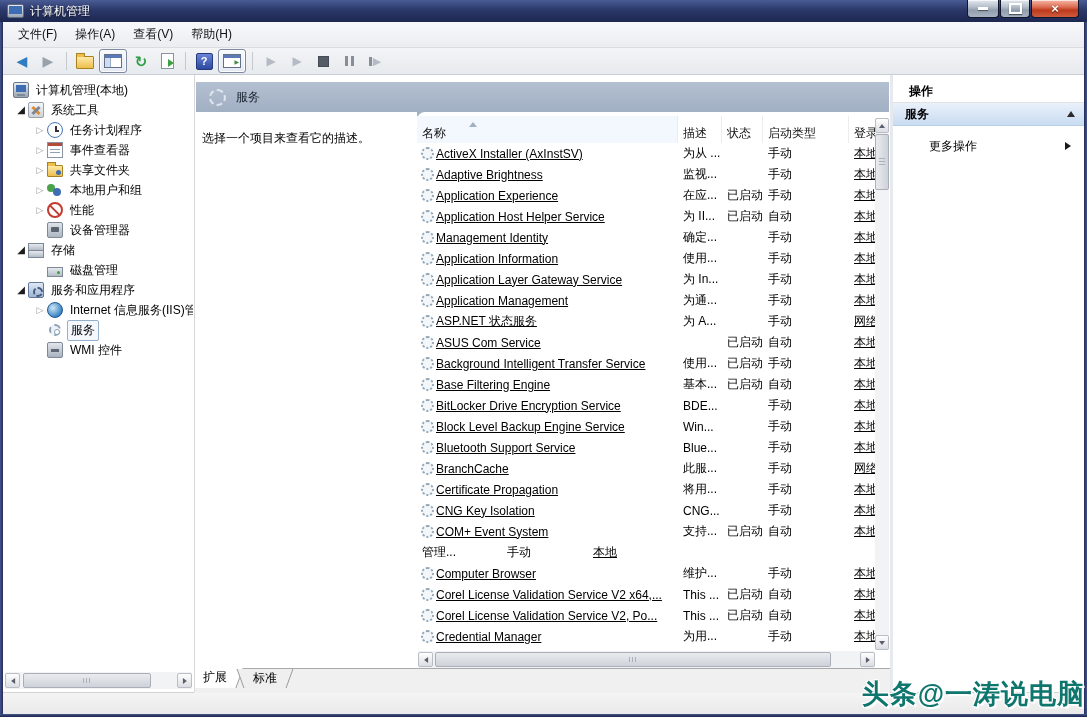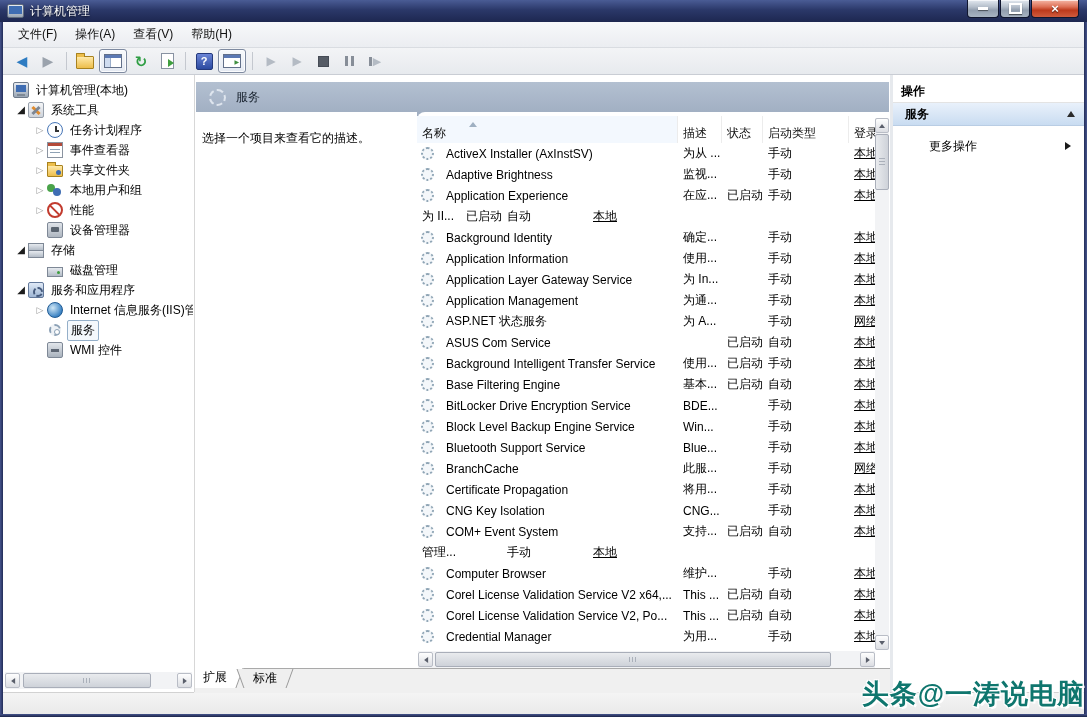--- a/index.html
+++ b/index.html
@@ -102,21 +102,21 @@
   .hint{padding:18px 0 0 6px;font-size:12px;color:#000;}
   .list{position:absolute;left:223px;top:37px;right:1px;bottom:24px;background:#fff;border-radius:8px 0 0 0;}
 
   .cols-header{position:absolute;left:0;top:4px;right:14px;height:27px;display:flex;}
   .hcell{font-size:12px;color:#101010;padding:9px 0 0 5px;border-right:1px solid #ececec;box-sizing:border-box;position:relative;white-space:nowrap;overflow:hidden;}
   .hc0{width:261px;background:#f3f8fe;}
   .hc1{width:44px;}.hc2{width:41px;}.hc3{width:86px;}.hc4{flex:1;border-right:none;}
   .sort-arrow{position:absolute;left:52px;top:2px;width:0;height:0;border:4px solid transparent;border-bottom:5px solid #9fb0c2;}
   .rows{position:absolute;left:0;top:31px;right:14px;bottom:18px;overflow:hidden;}
   .srow{height:21px;display:flex;align-items:center;font-size:12px;color:#000;}
-  .cell-name{width:261px;display:flex;align-items:center;gap:12px;padding-left:4px;overflow:hidden;white-space:nowrap;box-sizing:border-box;flex:none;}
+  .cell-name{width:261px;display:flex;align-items:center;gap:2px;padding-left:4px;overflow:hidden;white-space:nowrap;box-sizing:border-box;flex:none;text-decoration:underline;}
   .gear{width:9px;height:9px;border:2px dotted #8fa5b5;border-radius:50%;background:#f4f7fa;flex:none;}
   .cell-desc{width:44px;overflow:hidden;white-space:nowrap;flex:none;padding-left:5px;box-sizing:border-box;}
   .cell-status{width:41px;flex:none;padding-left:5px;box-sizing:border-box;}
   .cell-start{width:86px;flex:none;padding-left:5px;box-sizing:border-box;}
   .cell-logon{flex:1;overflow:hidden;white-space:nowrap;padding-left:5px;box-sizing:border-box;text-decoration:underline;}
 
   
   .sb-track{background:#f2f3f5;}
   .sb-btn{background:linear-gradient(#fefefe,#dcdee3);border:1px solid #b9bdc6;border-radius:2px;position:relative;box-sizing:border-box;}
   .sb-thumb{background:linear-gradient(90deg,#e9ebee,#ced2d9);border:1px solid #a9aeb9;border-radius:2px;box-sizing:border-box;position:relative;}
@@ -143,21 +143,21 @@
   
   .tabsbar{position:absolute;left:194px;top:668px;width:696px;height:24px;background:#f0f0f0;border-top:1px solid #a9a9a9;z-index:8;}
   .tabs-inner{display:flex;padding-left:2px;}
   .tab{position:relative;height:19px;line-height:18px;font-size:12px;padding:0 7px;background:#efefef;margin-right:12px;color:#000;}
   .tab::before{content:"";position:absolute;left:-6px;top:0;bottom:0;width:12px;background:inherit;transform:skewX(20deg);border-left:1px solid #9a9a9a;z-index:-1;}
   .tab::after{content:"";position:absolute;right:-6px;top:0;bottom:0;width:12px;background:inherit;transform:skewX(-20deg);border-right:1px solid #9a9a9a;z-index:-1;}
   .tab-active{background:#fff;margin-top:-1px;height:20px;}
 
   
   .actions{position:absolute;left:890px;top:75px;width:194px;height:617px;background:#fff;border-left:3px solid #e6e9ed;box-sizing:border-box;z-index:10;}
-  .act-title{height:21px;line-height:21px;padding-left:8px;font-weight:bold;font-size:12px;color:#000;margin-top:6px;border-bottom:1px solid #e3e3e3;}
+  .act-title{height:21px;line-height:21px;padding-left:16px;font-weight:bold;font-size:12px;color:#000;margin-top:6px;border-bottom:1px solid #e3e3e3;}
   .act-section{height:22px;background:linear-gradient(#e9f1fb,#c9dcf1);border-bottom:1px solid #b9cde4;display:flex;align-items:center;padding:0 9px 0 12px;font-size:12px;font-weight:bold;color:#000;}
   .tri-up{margin-left:auto;width:0;height:0;border:4px solid transparent;border-bottom:6px solid #2b2b2b;margin-top:-4px;}
   .act-more{height:20px;display:flex;align-items:center;padding:0 9px 0 36px;font-size:12px;margin-top:10px;color:#000;}
   .tri-right{margin-left:auto;width:0;height:0;border:4px solid transparent;border-left:6px solid #1a1a1a;}
 
   
   .statusbar{position:absolute;left:3px;right:3px;top:692px;height:22px;background:linear-gradient(#f4f4f4,#e9e9e9);border-top:1px solid #d2d2d2;z-index:6;}
   .watermark{position:absolute;right:2px;top:676px;font-size:27px;font-weight:bold;color:#0f766e;letter-spacing:1px;text-shadow:2px 2px 0 #fff,-1px -1px 0 #fff,1px -1px 0 #fff,-1px 1px 0 #fff;z-index:70;white-space:nowrap;}
 </style>
 </head>
@@ -353,29 +353,33 @@
             <div class="cell-name">
               <span class="gear"></span>
               <span>Application Experience</span>
             </div>
             <div class="cell-desc">在应...</div>
             <div class="cell-status">已启动</div>
             <div class="cell-start">手动</div>
             <div class="cell-logon">本地</div>
           </div>
           <div class="srow">
+            <div class="cell-name">
+              <span class="gear"></span>
+              <span>Application Host Helper Service</span>
+            </div>
             <div class="cell-desc">为 II...</div>
             <div class="cell-status">已启动</div>
             <div class="cell-start">自动</div>
             <div class="cell-logon">本地</div>
           </div>
           <div class="srow">
             <div class="cell-name">
               <span class="gear"></span>
-              <span>Background Identity</span>
+              <span>Management Identity</span>
             </div>
             <div class="cell-desc">确定...</div>
             <div class="cell-status"></div>
             <div class="cell-start">手动</div>
             <div class="cell-logon">本地</div>
           </div>
           <div class="srow">
             <div class="cell-name">
               <span class="gear"></span>
               <span>Application Information</span>

